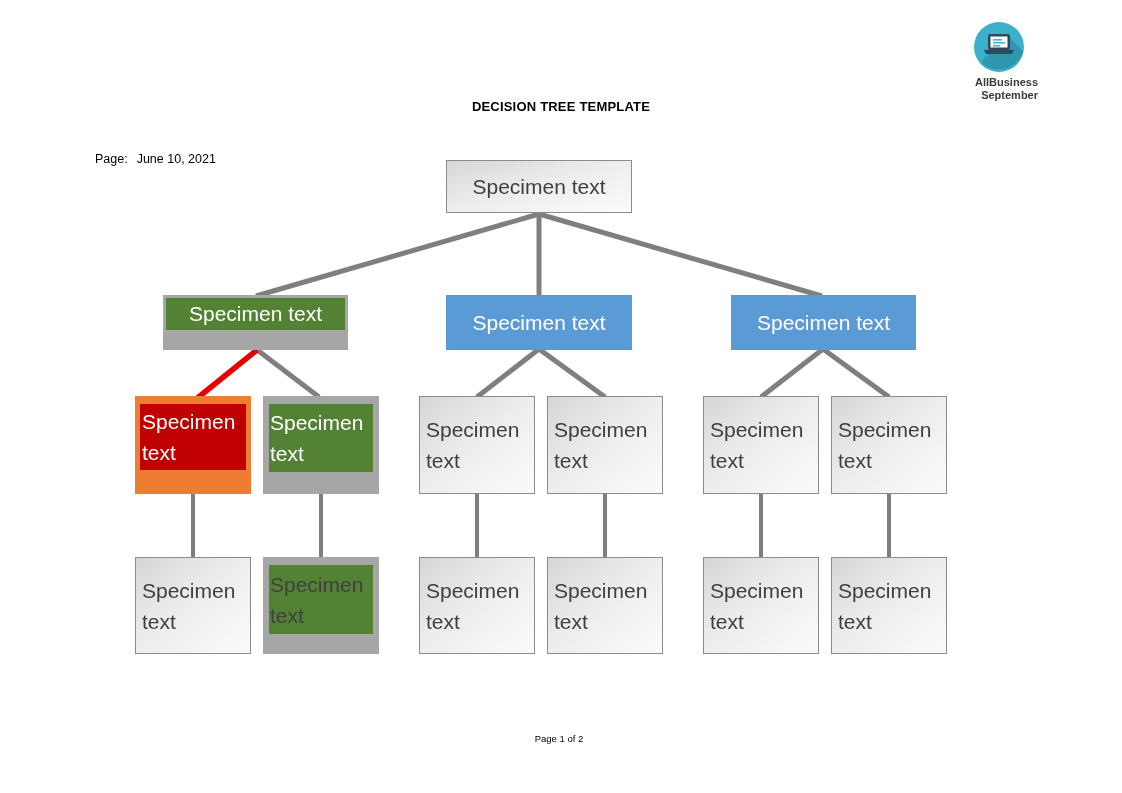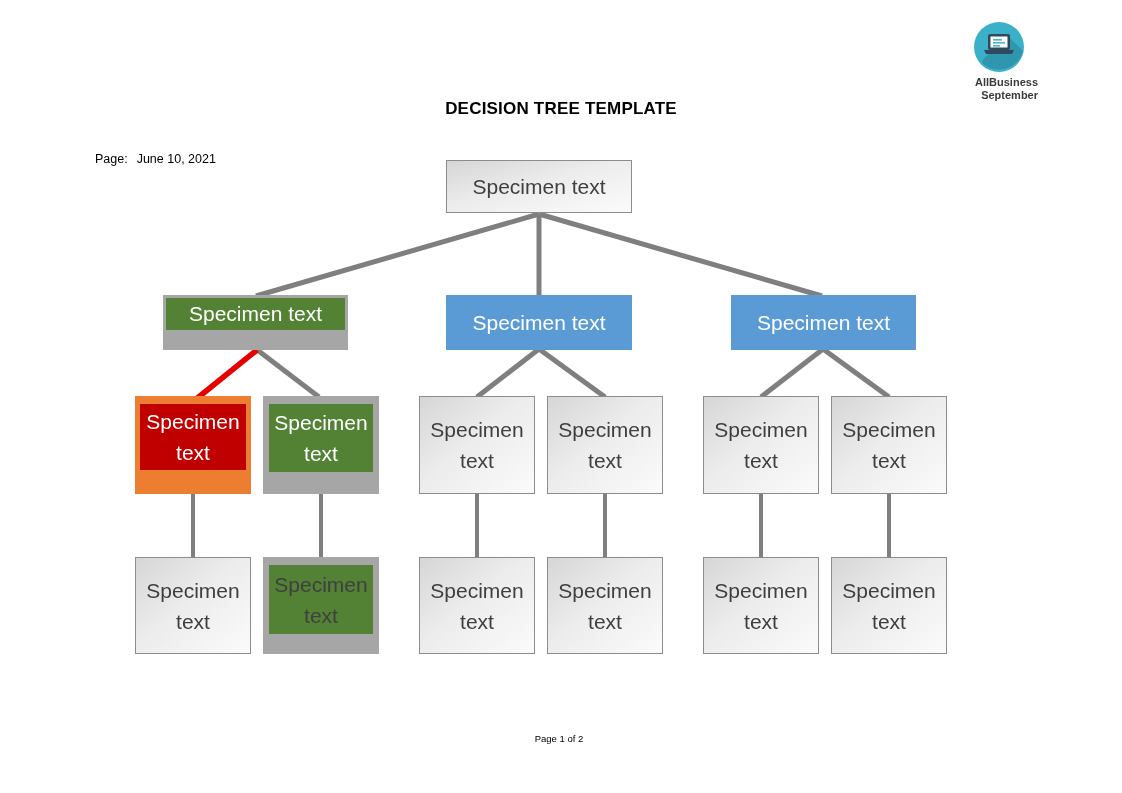--- a/index.html
+++ b/index.html
@@ -6,21 +6,21 @@
   #page{
     position:relative;
     width:1122px;height:793px;
     background:#ffffff;
     font-family:"Liberation Sans", sans-serif;
     overflow:hidden;
   }
   
   #doc-title{
     position:absolute;left:0;top:99px;width:1122px;
-    text-align:center;font-size:17px;font-weight:bold;color:#000000;
+    text-align:center;font-size:13px;font-weight:bold;color:#000000;
     letter-spacing:.2px;
   }
   #date-line{
     position:absolute;left:95px;top:152px;
     font-size:12.5px;color:#000000;
   }
   #date-line .date-value{margin-left:9px;}
   #page-footer{
     position:absolute;left:4px;top:733px;width:1110px;
     text-align:center;font-size:9.5px;color:#000000;
@@ -32,21 +32,21 @@
     font-size:11px;line-height:13px;font-weight:bold;color:#3a3a3a;text-align:right;
   }
   
   #connectors{position:absolute;left:0;top:0;}
   #connectors line{stroke:var(--connector-gray,#7f7f7f);}
   #connectors line.red{stroke:var(--connector-red,#e60000);}
   
   .node{
     position:absolute;box-sizing:border-box;
     display:flex;align-items:center;justify-content:center;
-    text-align:center;font-size:21px;color:#3f3f3f;
+    font-size:21px;color:#3f3f3f;
   }
   .node .fill{
     width:100%;height:100%;
     display:flex;align-items:center;justify-content:center;
   }
   .plain{
     background:linear-gradient(to bottom right,#d6d6d6 0%,#ececec 45%,#fbfbfb 100%);
     border:1px solid #8c8c8c;
   }
   .blue{background:var(--blue,#5b9bd5);color:#ffffff;}

